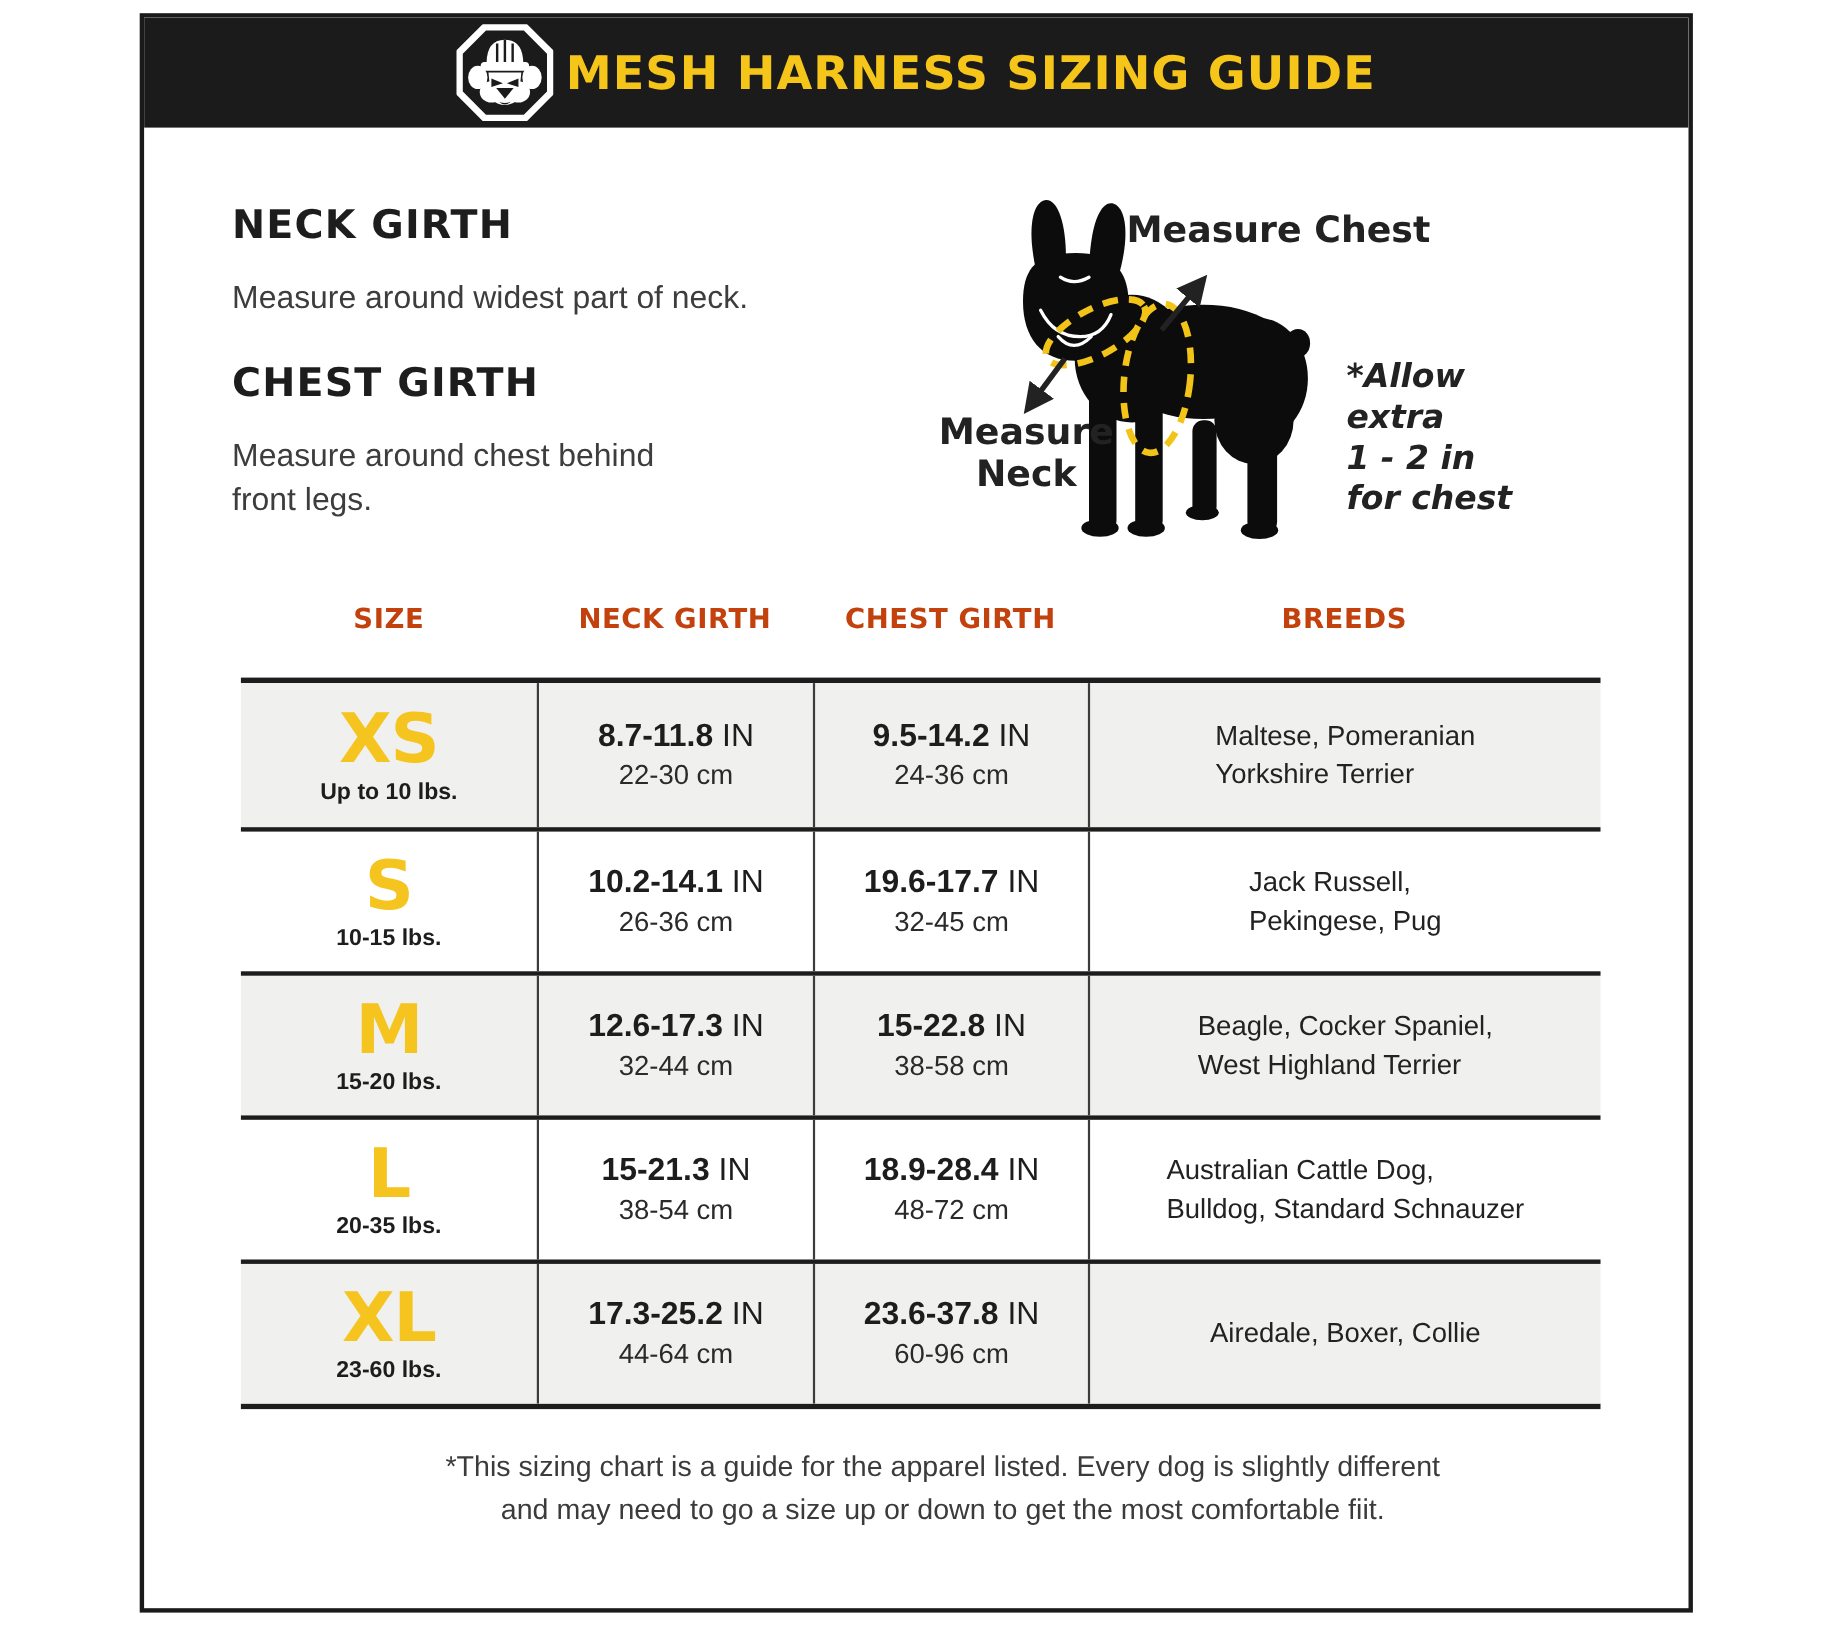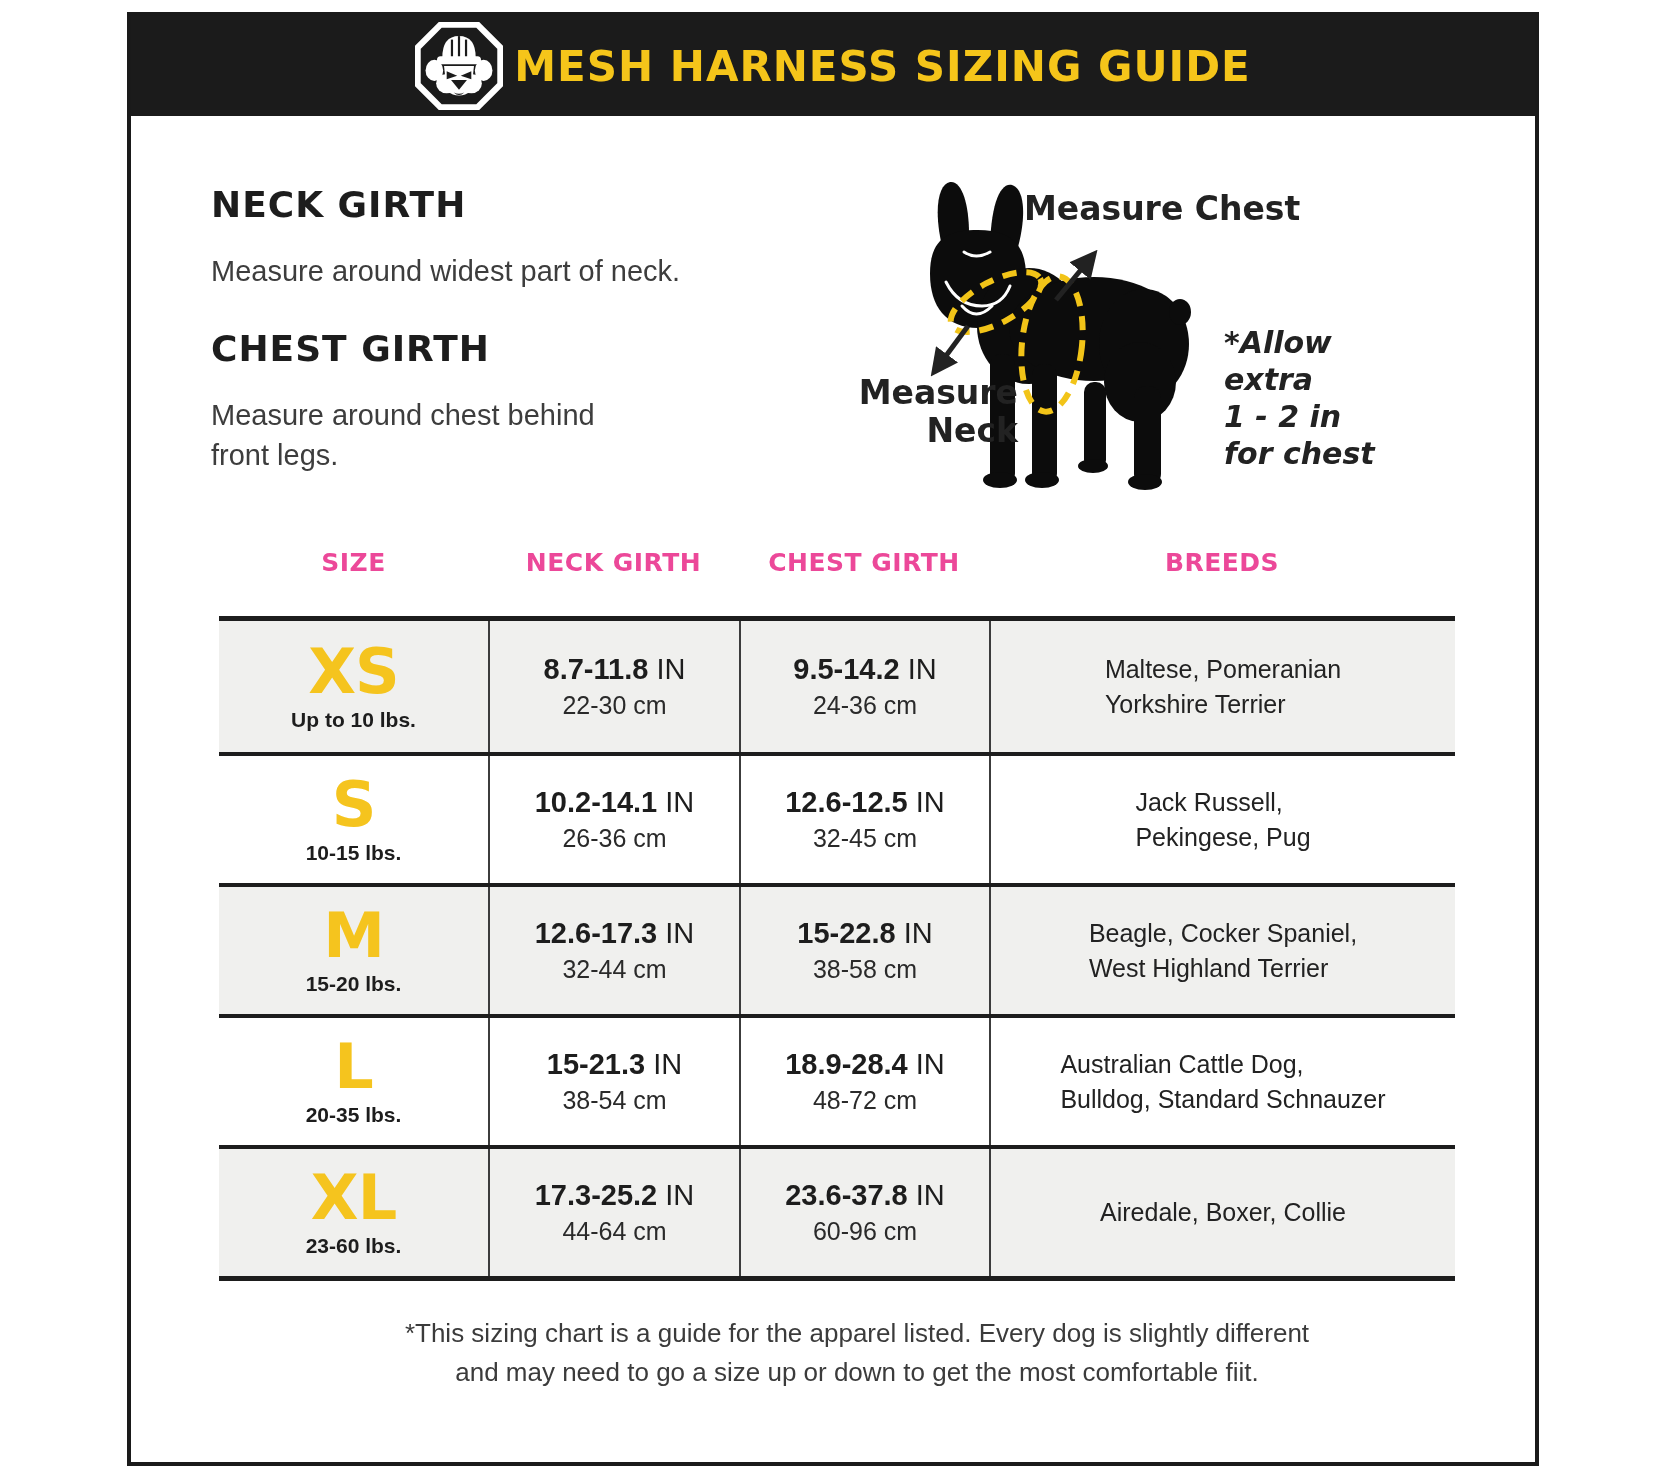--- a/index.html
+++ b/index.html
@@ -32,38 +32,38 @@
     font-size:29px; font-weight:300; color:#3d3d3d; line-height:40px;
     margin-top:26px; white-space:pre-line;
   }
   #neck-block { top:168px; }
   #chest-block { top:312px; }
   
   .diagram { position:absolute; left:713px; top:138px; width:680px; height:350px; }
   .diagram svg { position:absolute; left:0; top:0; }
   .measure-label {
     position:absolute; font-family:"DejaVu Sans", sans-serif; font-weight:800;
-    font-size:33px; color:#222; line-height:38px; text-align:right;
+    font-size:33px; color:#222; line-height:38px; text-align:center;
   }
   #chest-label { left:180px; top:36px; white-space:nowrap; }
   #neck-label  { left:4px;  top:220px; width:170px; }
   #allow-note {
     position:absolute; left:380px; top:170px;
     font-family:"DejaVu Sans", sans-serif; font-style:italic; font-weight:800;
     font-size:30px; line-height:37px; color:#222; white-space:pre-line;
   }
   
   .size-table { position:absolute; left:88px; top:505px; width:1236px; }
   .t-head {
     display:grid; grid-template-columns:269fr 251fr 250fr 466fr;
     height:56px; align-items:end; margin-bottom:39px;
   }
   .t-head .hcell {
     text-align:center; font-family:"DejaVu Sans", sans-serif;
-    font-weight:800; font-size:25px; letter-spacing:0.5px; color:#ec4899;
+    font-weight:800; font-size:25px; letter-spacing:0.5px; color:#c2410c;
   }
   .t-body { border-top:5px solid #1d1d1d; border-bottom:5px solid #1d1d1d; }
   .t-row { display:grid; grid-template-columns:269fr 251fr 250fr 466fr; height:131px; }
   .t-row + .t-row { border-top:4px solid #1d1d1d; }
   .t-row.alt { background:#f0f0ee; }
   .cell {
     display:flex; flex-direction:column; justify-content:center; align-items:center;
     text-align:left; padding:4px 10px;
   }
   .cell + .cell { border-left:2px solid #3c3c3c; }
@@ -214,21 +214,21 @@
       <div class="t-row">
         <div class="cell">
           <div class="size-letter">S</div>
           <div class="size-weight">10-15 lbs.</div>
         </div>
         <div class="cell">
           <div class="girth-in"><span>10.2-14.1</span> <span class="unit">IN</span></div>
           <div class="girth-cm">26-36 cm</div>
         </div>
         <div class="cell">
-          <div class="girth-in"><span>12.6-12.5</span> <span class="unit">IN</span></div>
+          <div class="girth-in"><span>19.6-17.7</span> <span class="unit">IN</span></div>
           <div class="girth-cm">32-45 cm</div>
         </div>
         <div class="cell">
           <div class="breeds-text">Jack Russell,
 Pekingese, Pug</div>
         </div>
       </div>
 
       <div class="t-row alt">
         <div class="cell">

